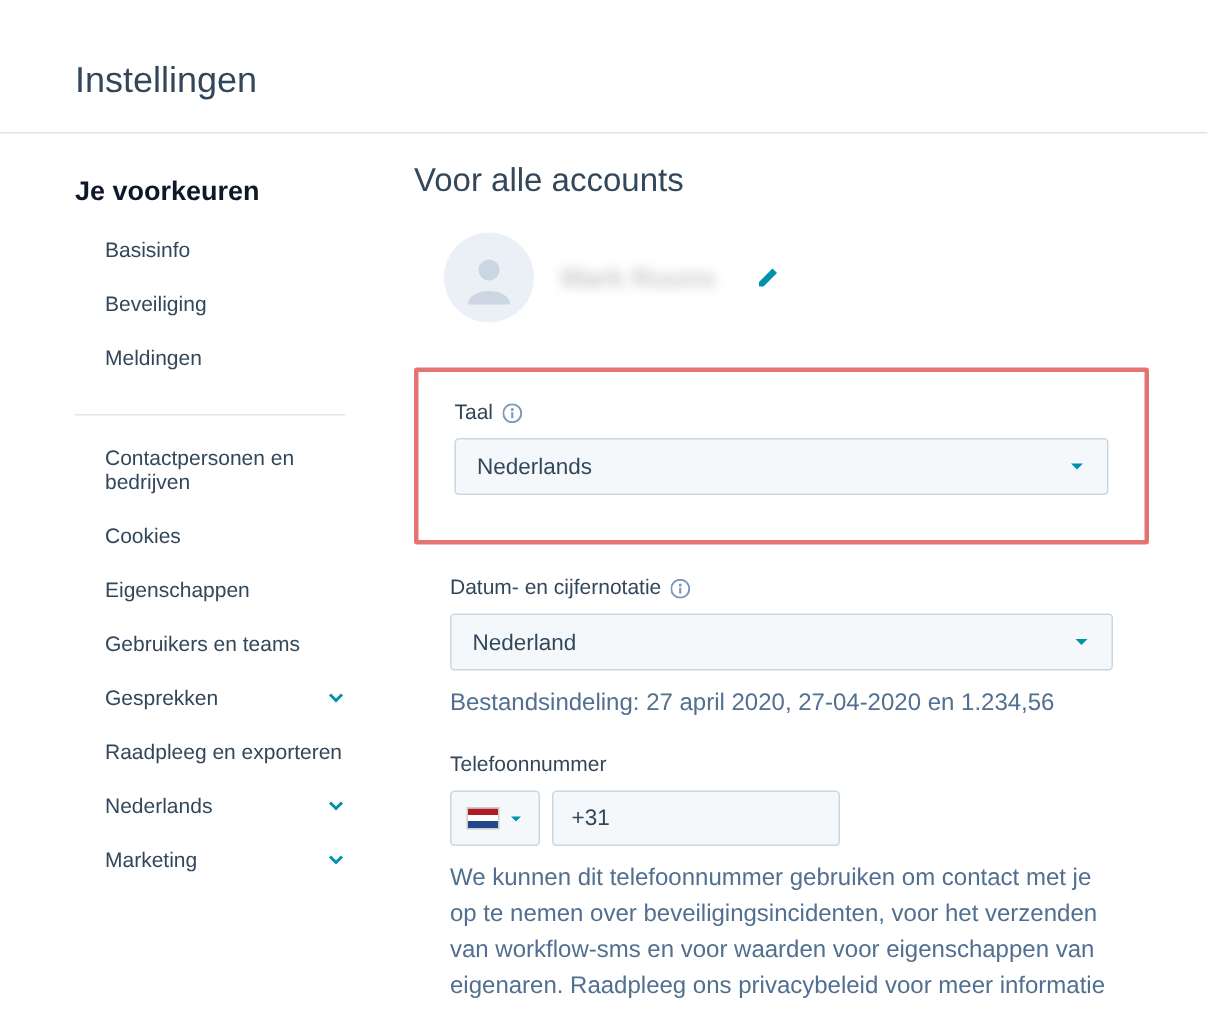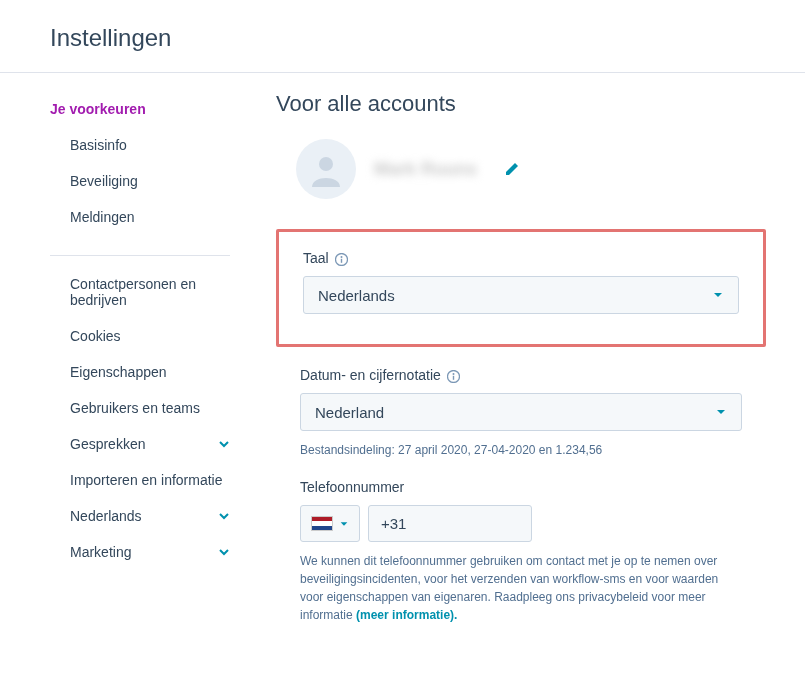--- a/index.html
+++ b/index.html
@@ -3,21 +3,21 @@
   <meta charset="utf-8">
   <style>
     * { box-sizing: border-box; margin: 0; padding: 0; }
     body {
       font-family: -apple-system, BlinkMacSystemFont, "Segoe UI", Helvetica, Arial, sans-serif;
       background: #fff;
       color: #33475b;
       font-size: 14px;
     }
     .header {
-      padding: 24px 0 20px 50px;
+      padding: 40px 0 20px 50px;
       border-bottom: 1px solid #dfe3eb;
     }
     .header h1 {
       font-size: 24px;
       font-weight: 400;
       color: #33475b;
     }
     .layout {
       display: flex;
       padding-left: 50px;
@@ -25,23 +25,23 @@
     .sidebar {
       width: 200px;
       padding-top: 18px;
       padding-right: 20px;
     }
     .sidebar-section-top {
       padding-bottom: 10px;
     }
     .sidebar-section-head {
       font-weight: 700;
-      color: #a21caf;
+      color: #0f172a;
       padding: 10px 0;
-      font-size: 14px;
+      font-size: 18px;
     }
     .sidebar-item {
       display: flex;
       justify-content: space-between;
       align-items: center;
       padding: 10px 0;
       color: #33475b;
       cursor: pointer;
       font-size: 14px;
       margin-left: 20px;
@@ -131,21 +131,21 @@
     }
     .select-caret {
       position: absolute;
       right: 14px;
       top: 50%;
       transform: translateY(-50%);
       color: #0091ae;
     }
     .select-caret svg { display: block; }
     .helper-text {
-      font-size: 12px;
+      font-size: 16px;
       color: #516f90;
       margin-top: 10px;
       line-height: 1.5;
     }
     .helper-text a {
       color: #0091ae;
       cursor: pointer;
       font-weight: 600;
     }
     .phone-row {
@@ -169,21 +169,21 @@
       background: linear-gradient(to bottom, #AE1C28 0%, #AE1C28 33.3%, #fff 33.3%, #fff 66.6%, #21468B 66.6%, #21468B 100%);
       border: 1px solid #ccc;
     }
     .phone-input {
       border: 1px solid #cbd6e2;
       border-radius: 3px;
       background: #f5f8fa;
       padding: 9px 12px;
       font-size: 15px;
       color: #33475b;
-      width: 164px;
+      width: 192px;
       font-family: inherit;
     }
   </style>
 </head>
 <body>
 
 <div class="header">
   <h1>Instellingen</h1>
 </div>
 
@@ -220,21 +220,21 @@
       </div>
       <div class="sidebar-item">
         <span>Gesprekken</span>
         <span class="chevron">
           <svg width="12" height="12" viewBox="0 0 12 12">
               <path d="M2 4 L6 8 L10 4" fill="none" stroke="currentColor" stroke-width="2"></path>
             </svg>
         </span>
       </div>
       <div class="sidebar-item">
-        <span>Importeren en informatie</span>
+        <span>Raadpleeg en exporteren</span>
       </div>
       <div class="sidebar-item">
         <span>Nederlands</span>
         <span class="chevron">
           <svg width="12" height="12" viewBox="0 0 12 12">
               <path d="M2 4 L6 8 L10 4" fill="none" stroke="currentColor" stroke-width="2"></path>
             </svg>
         </span>
       </div>
       <div class="sidebar-item">

